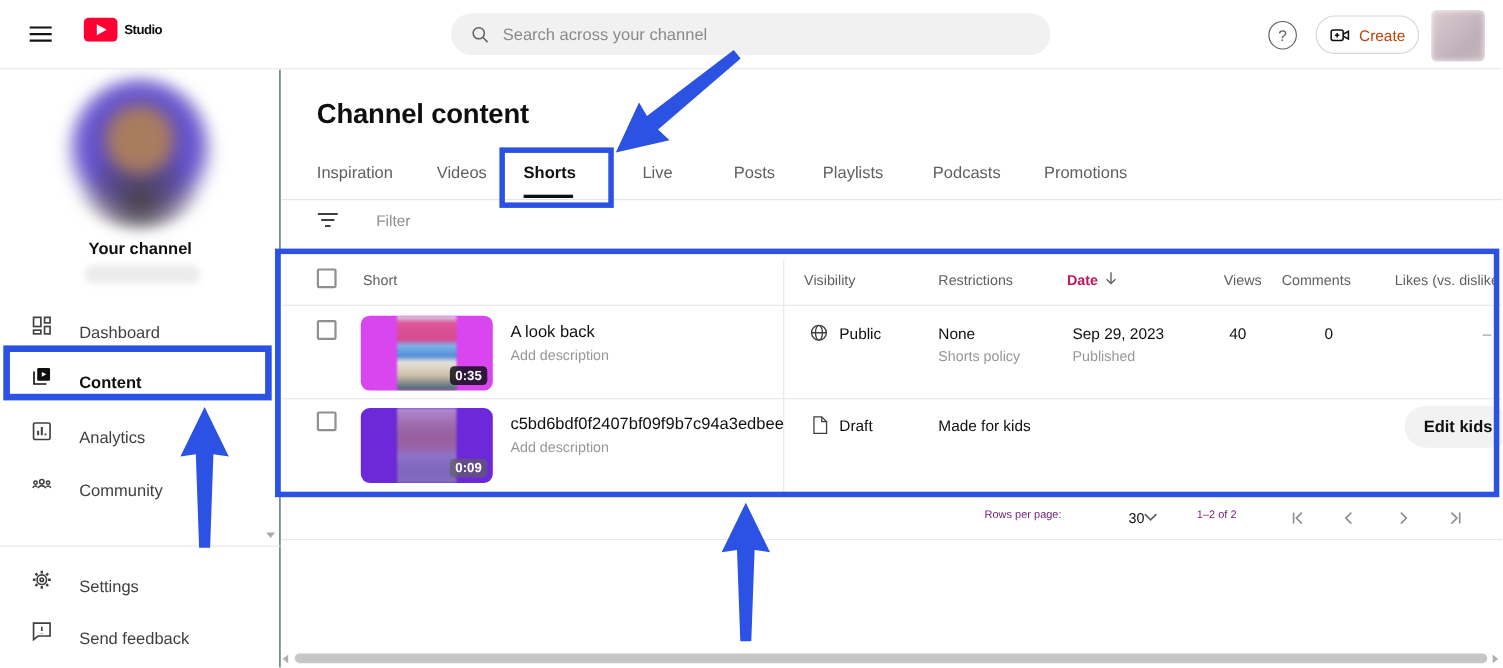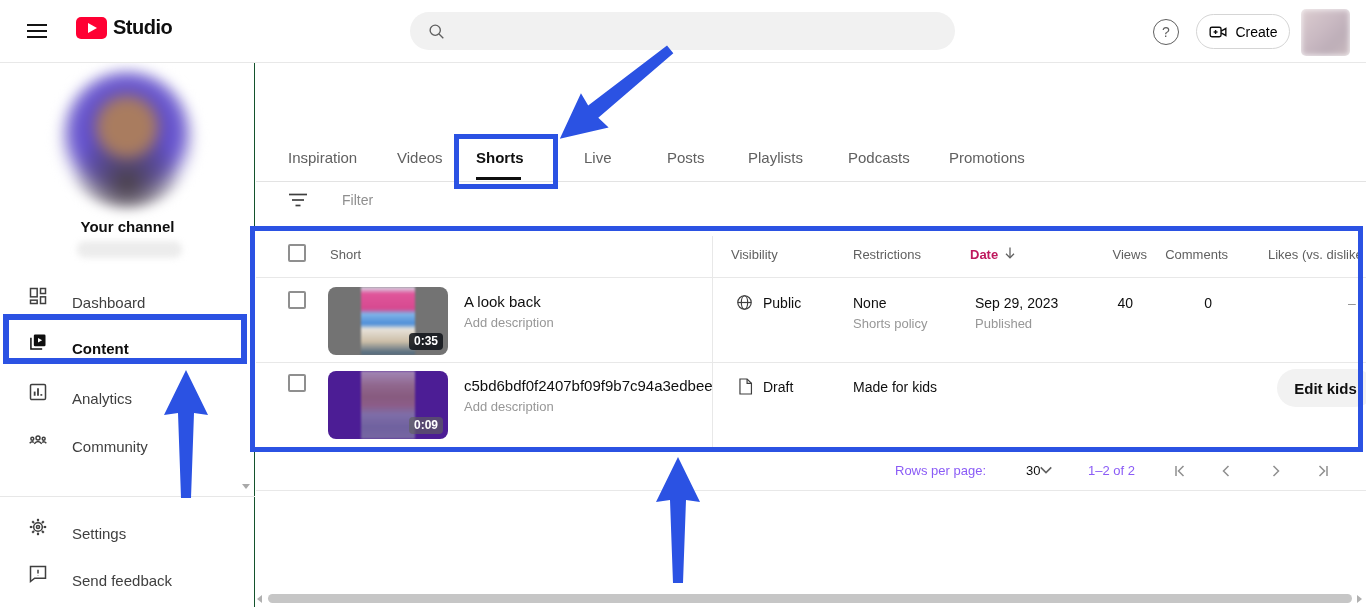--- a/index.html
+++ b/index.html
@@ -8,26 +8,26 @@
   #app { position:relative; width:1366px; height:607px; background:#fff; overflow:hidden; }
   .abs { position:absolute; }
   svg { display:block; }
   button { background:none; border:none; font:inherit; cursor:pointer; padding:0; }
   input { font:inherit; border:none; outline:none; background:transparent; }
 
   
   .topbar { position:absolute; left:0; top:0; width:1366px; height:63px; background:#fff; border-bottom:1px solid #e8e8e8; z-index:5; }
   .hamburger { position:absolute; left:26px; top:21px; width:22px; height:20px; }
   .logo { position:absolute; left:76px; top:16px; display:flex; align-items:center; gap:6px; }
-  .brand { font-size:20px; font-weight:700; letter-spacing:-0.5px; color:#0f0f0f; }
+  .brand { font-size:12px; font-weight:700; letter-spacing:-0.5px; color:#0f0f0f; }
   .searchpill { position:absolute; left:410px; top:12px; width:545px; height:38px; background:#f1f1f1; border-radius:19px; display:flex; align-items:center; padding-left:18px; gap:12px; }
   .searchpill input { width:460px; font-size:15px; color:#0f0f0f; }
   .searchpill input::placeholder { color:#8a8a8a; }
   .helpbtn { position:absolute; left:1153px; top:19px; width:26px; height:26px; border:1.6px solid #5f5f5f; border-radius:50%; color:#5f5f5f; font-size:14px; font-weight:500; display:flex; align-items:center; justify-content:center; }
-  .createbtn { position:absolute; left:1196px; top:14px; width:94px; height:35px; border:1px solid #d5d5d5; border-radius:18px; background:#fff; display:flex; align-items:center; justify-content:center; gap:7px; font-size:14px; font-weight:500; color:#000000; }
+  .createbtn { position:absolute; left:1196px; top:14px; width:94px; height:35px; border:1px solid #d5d5d5; border-radius:18px; background:#fff; display:flex; align-items:center; justify-content:center; gap:7px; font-size:14px; font-weight:500; color:#c2410c; }
   .avatar-top { position:absolute; left:1301px; top:9px; width:49px; height:47px; border-radius:5px; overflow:hidden; }
   .avatar-top .blur { width:100%; height:100%; background:linear-gradient(135deg,#dccdd0 0%,#c9b9c2 45%,#bdaeb8 70%,#cabbbf 100%); filter:blur(3px); }
 
   
   .sidebar { position:absolute; left:0; top:63px; width:255px; height:544px; background:#fff; border-right:1px solid #14532d; }
   .ch-avatar { position:absolute; left:57px; top:5px; width:140px; height:140px; border-radius:50%;
     background:
       radial-gradient(circle at 50% 42%, #a97c5f 0%, #a97c5f 22%, rgba(169,124,95,0) 36%),
       radial-gradient(circle at 50% 82%, #4a4148 0%, rgba(74,65,72,0) 42%),
       radial-gradient(circle at 50% 46%, #5b49c8 34%, #6d5bd0 50%, rgba(109,91,208,0) 64%),
@@ -53,35 +53,35 @@
   .filter-row input::placeholder { color:#8f8f8f; }
 
   .checkbox { width:18px; height:18px; border:2px solid #8f8f8f; border-radius:2px; background:#fff; }
   .colhead { position:absolute; font-size:13px; font-weight:500; color:#606060; white-space:nowrap; }
   .colhead.dark { color:#be185d; font-weight:700; }
   .h-line { position:absolute; height:1px; background:#e8e8e8; }
   .v-line { position:absolute; width:1px; background:#e8e8e8; }
 
   .thumb { position:absolute; width:120px; height:68px; border-radius:8px; overflow:hidden; }
   .thumb .strip { position:absolute; left:33px; top:0; width:54px; height:68px; }
-  .thumb1 { background:#737373; }
+  .thumb1 { background:#d946ef; }
   .thumb1 .strip { background:linear-gradient(180deg,#d8ddea 0%,#e0559a 10%,#d64a90 32%,#7fb3e8 40%,#4f8fd8 54%,#e7e2da 62%,#cdbfa8 80%,#5a6f80 96%); filter:blur(0.8px); }
-  .thumb2 { background:#4c1d95; }
+  .thumb2 { background:#6d28d9; }
   .thumb2 .strip { background:linear-gradient(180deg,#e8ddd2 0%,#c8a386 22%,#b98e6e 38%,#c1917e 50%,#a8b0b8 64%,#8e9aa8 82%,#9aa3ad 100%); opacity:0.55; filter:blur(0.8px); }
   .dur { position:absolute; right:5px; bottom:5px; color:#fff; font-size:12px; font-weight:700; padding:1px 5px 2px; border-radius:4px; }
   .dur1 { background:rgba(10,14,20,0.82); }
   .dur2 { background:rgba(95,95,95,0.65); }
 
   .cell-title { position:absolute; font-size:15px; color:#0f0f0f; white-space:nowrap; }
   .cell-sub { position:absolute; font-size:13px; color:#979797; white-space:nowrap; }
   .cell-main { position:absolute; font-size:14px; color:#0f0f0f; white-space:nowrap; }
   .num { text-align:right; }
   .editdraft { position:absolute; left:1277px; top:369px; width:97px; height:38px; border-radius:19px; background:#f2f2f2; font-size:15px; font-weight:600; color:#0f0f0f; display:flex; align-items:center; justify-content:center; }
 
-  .foot-label { position:absolute; font-size:13px; color:#8b5cf6; white-space:nowrap; }
+  .foot-label { position:absolute; font-size:10px; color:#701a75; white-space:nowrap; }
   .foot-value { position:absolute; font-size:13px; color:#0f0f0f; white-space:nowrap; }
   .pagbtn { position:absolute; width:20px; height:20px; }
 
   
   .anno { pointer-events:none; z-index:50; }
   .anno-box { position:absolute; border:5px solid #2b52e3; }
   .anno-box-content { left:3px; top:314px; width:244px; height:50px; border-width:6px; }
   .anno-box-shorts { left:454px; top:134px; width:104px; height:55px; }
   .anno-box-table { left:250px; top:226px; width:1113px; height:226px; }
   .anno-arrow { position:absolute; z-index:60; }
@@ -115,20 +115,21 @@
       </span>
       <span class="brand">Studio</span>
     </div>
     <div class="searchpill">
       <span>
         <svg width="17" height="17" viewBox="0 0 20 20" fill="none" stroke="#5f5f5f" stroke-width="1.6">
             <circle cx="8.5" cy="8.5" r="6"></circle>
             <line x1="13" y1="13" x2="18" y2="18"></line>
           </svg>
       </span>
+      <input type="text" placeholder="Search across your channel" style="">
     </div>
     <button class="helpbtn">
         <span>?</span>
       </button>
     <button class="createbtn">
       <span>
         <svg width="20" height="20" viewBox="0 0 23 23" fill="none" stroke="#0f0f0f" stroke-width="1.6">
             <rect x="2.5" y="6" width="12.5" height="11" rx="2"></rect>
             <path d="M15 10.5 L20.5 7.5 V15.5 L15 12.5"></path>
             <line x1="8.7" y1="9.2" x2="8.7" y2="13.8"></line>
@@ -220,20 +221,21 @@
         <svg width="20" height="20" viewBox="0 0 24 24" fill="none" stroke="#3f3f3f" stroke-width="1.8">
             <path d="M3 3 H21 V17 H8 L3 21 Z"></path>
             <line x1="12" y1="7" x2="12" y2="11.5"></line>
             <line x1="12" y1="13.8" x2="12" y2="14.2" stroke-width="2.4"></line>
           </svg>
       </span>
       <span class="lbl">Send feedback</span>
     </div>
   </div>
 
+  <h1 class="main-title">Channel content</h1>
 
   <div class="tab" style="left:288px;">
       <span>Inspiration</span>
     </div>
   <div class="tab" style="left:397px;">
       <span>Videos</span>
     </div>
   <div class="tab active" style="left:476px;">
       <span>Shorts</span>
     </div>

